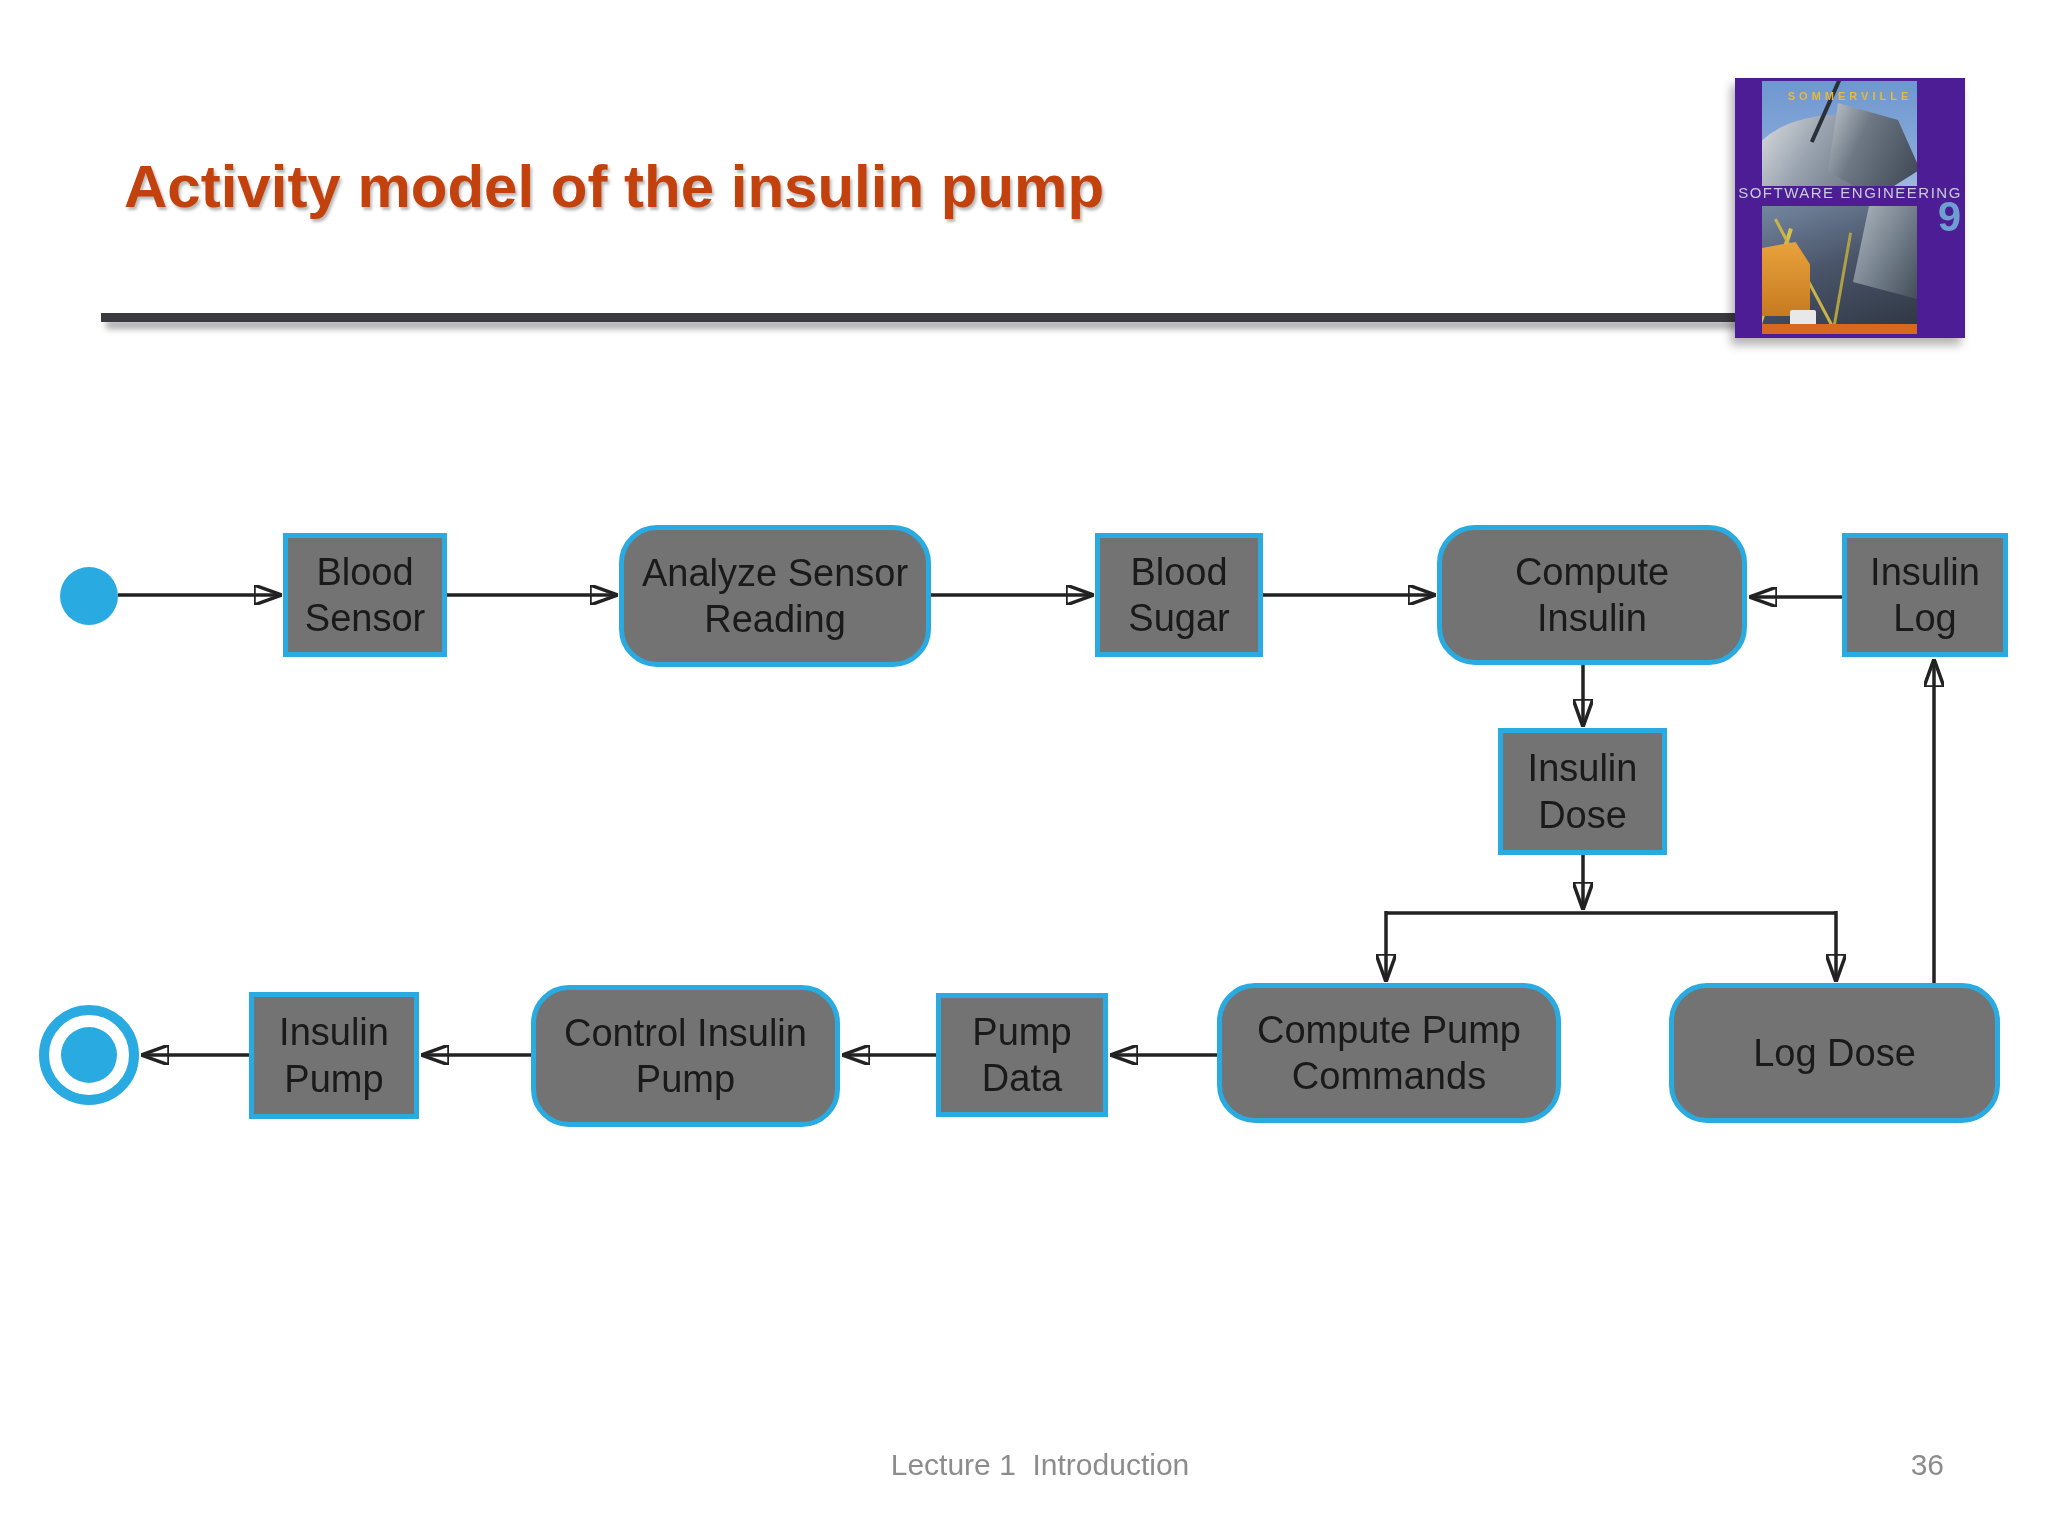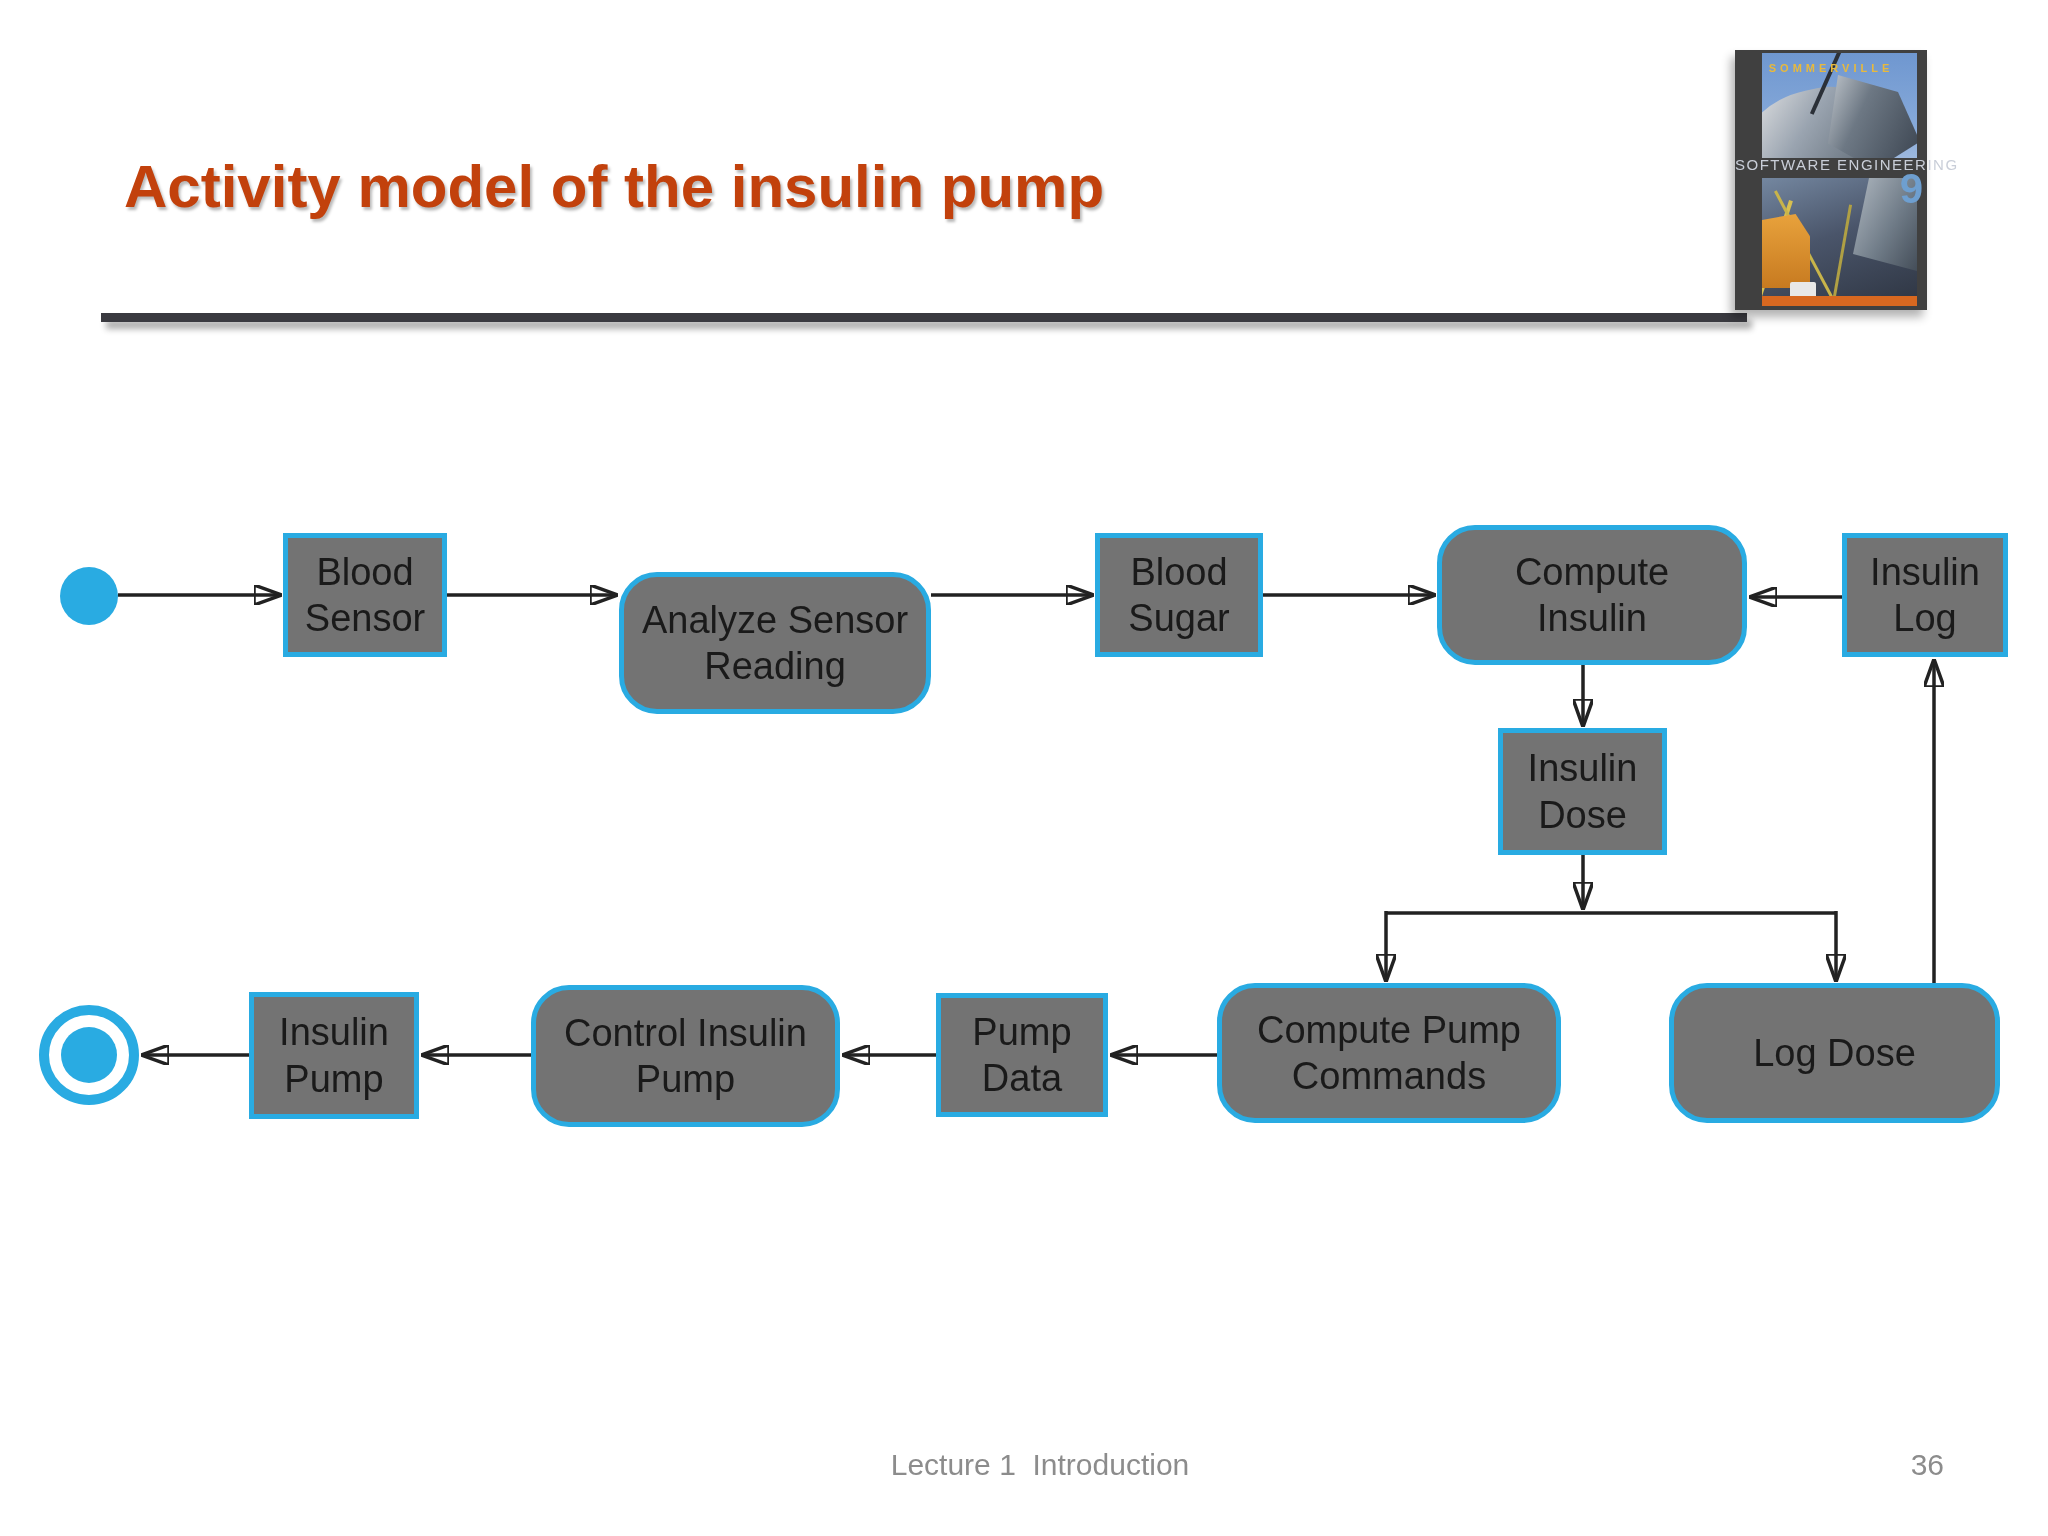--- a/index.html
+++ b/index.html
@@ -12,22 +12,22 @@
     position:absolute;left:124px;top:152px;
     font-size:60px;font-weight:bold;color:#c2410c;letter-spacing:0px;
     text-shadow:2px 3px 3px rgba(0,0,0,0.28);white-space:nowrap;
   }
   #divider{
     position:absolute;left:101px;top:313px;width:1646px;height:9px;
     background:#3a3a40;box-shadow:5px 7px 6px rgba(0,0,0,0.32);
   }
   
   #book{
-    position:absolute;left:1735px;top:50px;width:192px;height:260px;
-    background:#404040;z-index:6;box-shadow:-4px 7px 9px rgba(0,0,0,0.3);
+    position:absolute;left:1735px;top:78px;width:230px;height:260px;
+    background:#4c1d95;z-index:6;box-shadow:-4px 7px 9px rgba(0,0,0,0.3);
   }
   #book .sky{
     position:absolute;left:27px;top:3px;width:155px;height:105px;overflow:hidden;
     background:linear-gradient(180deg,#6f97d0 0%,#86a9d9 70%,#9db8de 100%);
   }
   #book .metal1{
     position:absolute;left:-18px;top:38px;width:130px;height:90px;
     background:linear-gradient(135deg,#e8e8e8 0%,#9aa4b0 45%,#5a6570 100%);
     border-radius:60% 40% 20% 50%;transform:rotate(-12deg);
   }
@@ -85,21 +85,21 @@
     background:#29abe2;border-radius:50%;z-index:3;
   }
   #end-node{
     position:absolute;left:39px;top:1005px;width:100px;height:100px;box-sizing:border-box;
     border:10px solid #29abe2;border-radius:50%;background:#ffffff;
     display:flex;align-items:center;justify-content:center;z-index:3;
   }
   #end-node .core{width:56px;height:56px;border-radius:50%;background:#29abe2;}
   
   #n-blood-sensor           {left:283px; top:533px; width:164px;height:124px;}
-  #n-analyze-sensor-reading {left:619px; top:525px; width:312px;height:142px;margin-top:47px;}
+  #n-analyze-sensor-reading {left:619px; top:525px; width:312px;height:142px;}
   #n-blood-sugar            {left:1095px;top:533px; width:168px;height:124px;}
   #n-compute-insulin        {left:1437px;top:525px; width:310px;height:140px;}
   #n-insulin-log            {left:1842px;top:533px; width:166px;height:124px;}
   #n-insulin-dose           {left:1498px;top:728px; width:169px;height:127px;}
   #n-compute-pump-commands  {left:1217px;top:983px; width:344px;height:140px;}
   #n-log-dose               {left:1669px;top:983px; width:331px;height:140px;}
   #n-pump-data              {left:936px; top:993px; width:172px;height:124px;}
   #n-control-insulin-pump   {left:531px; top:985px; width:309px;height:142px;}
   #n-insulin-pump           {left:249px; top:992px; width:170px;height:127px;}
   

